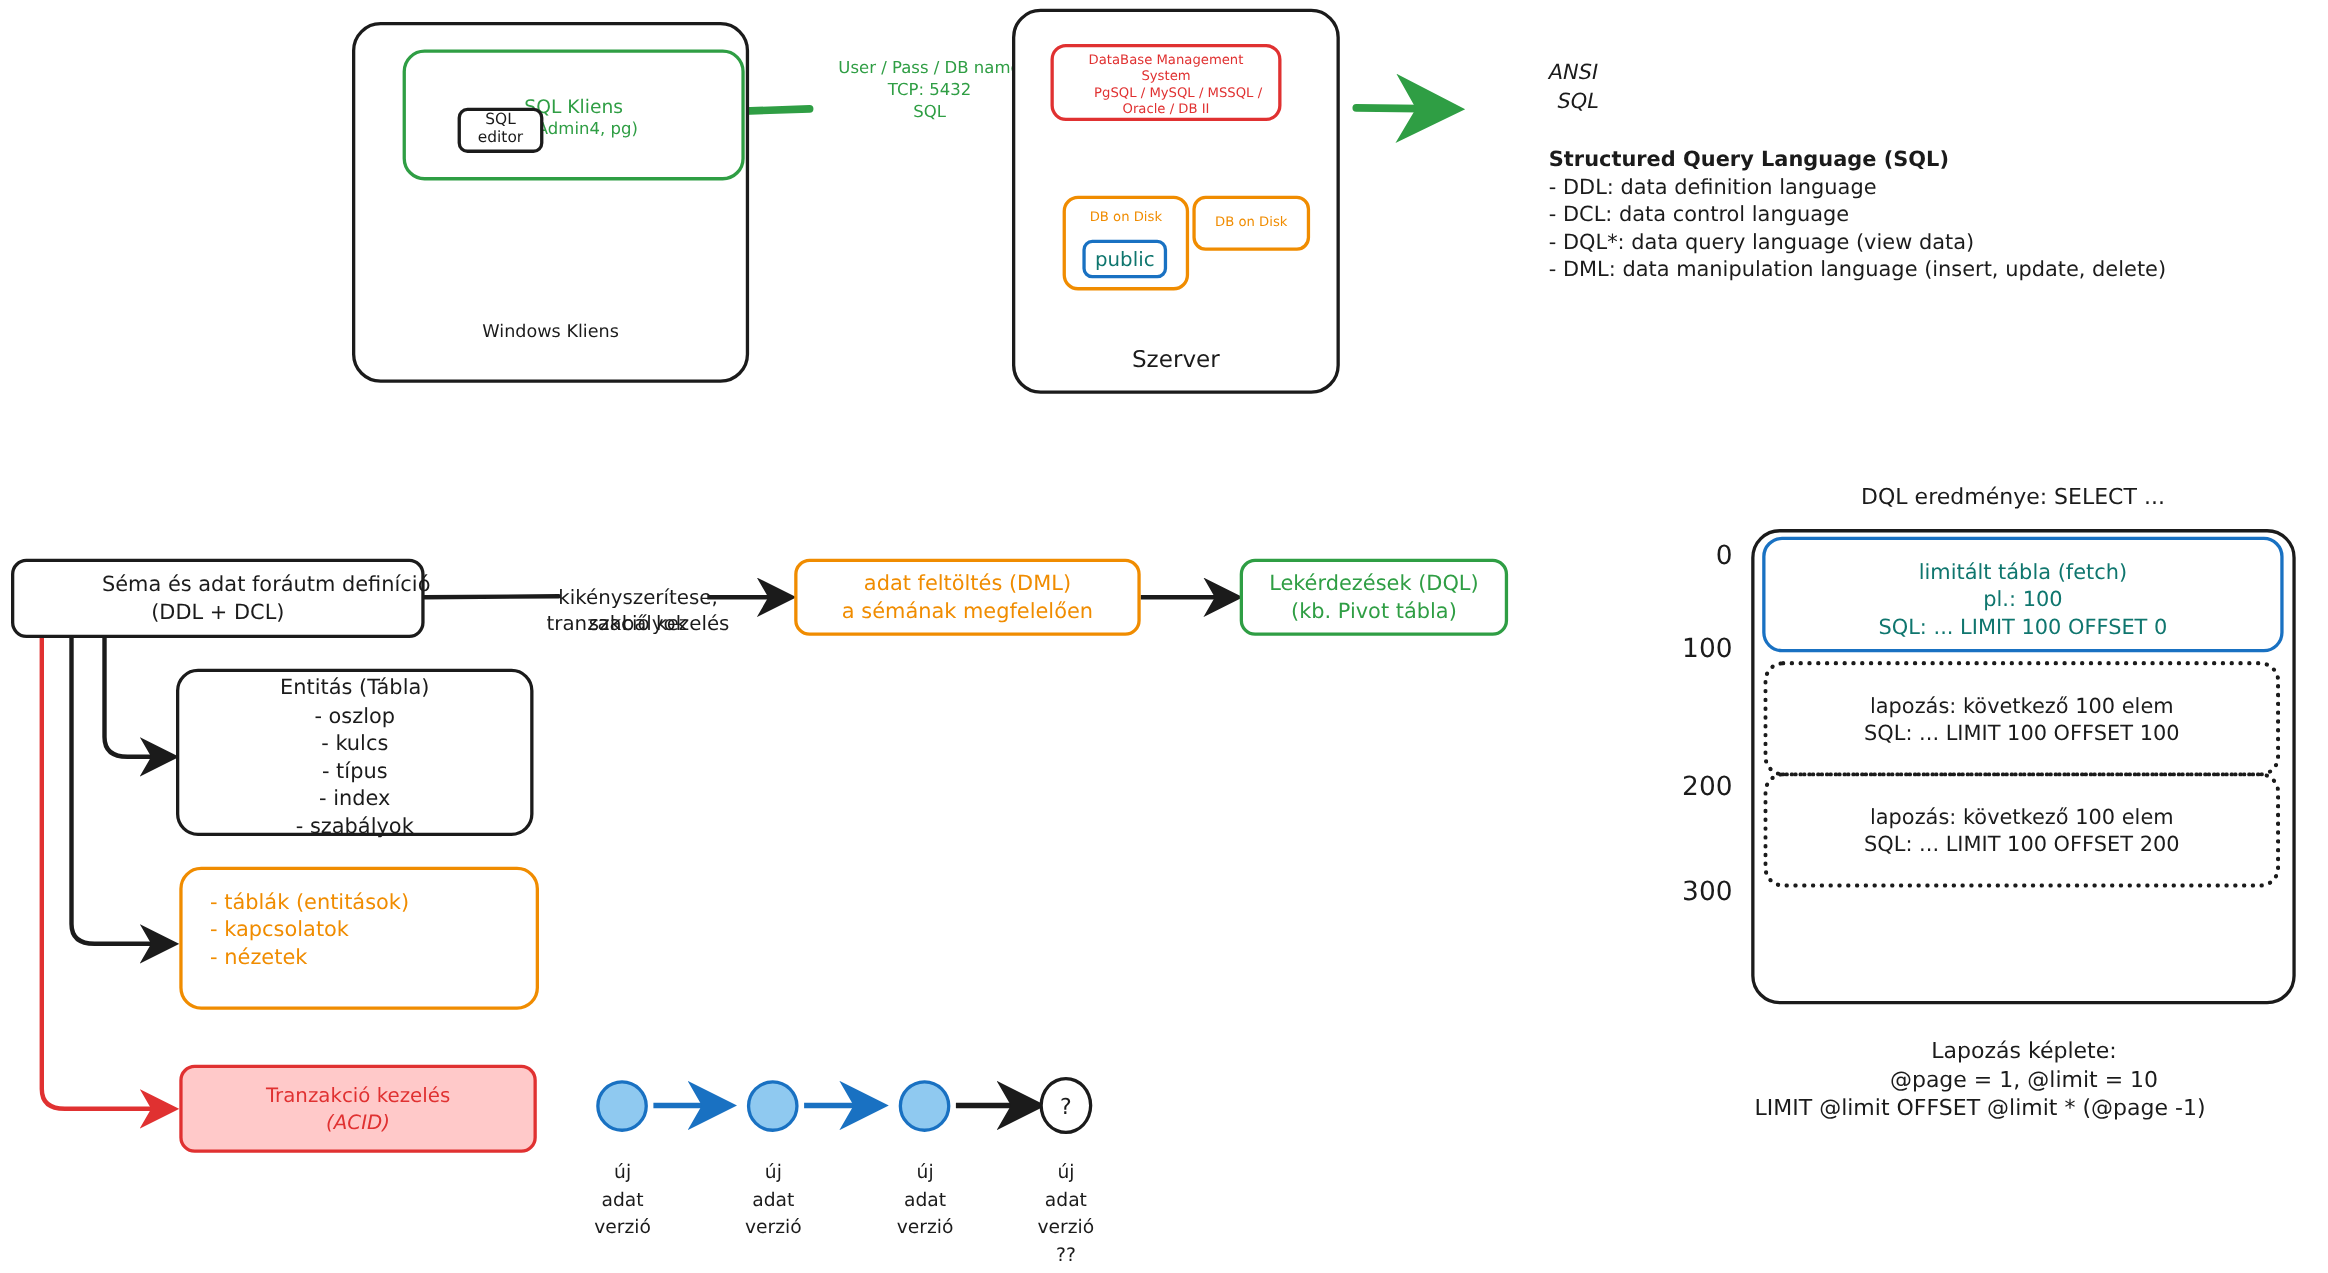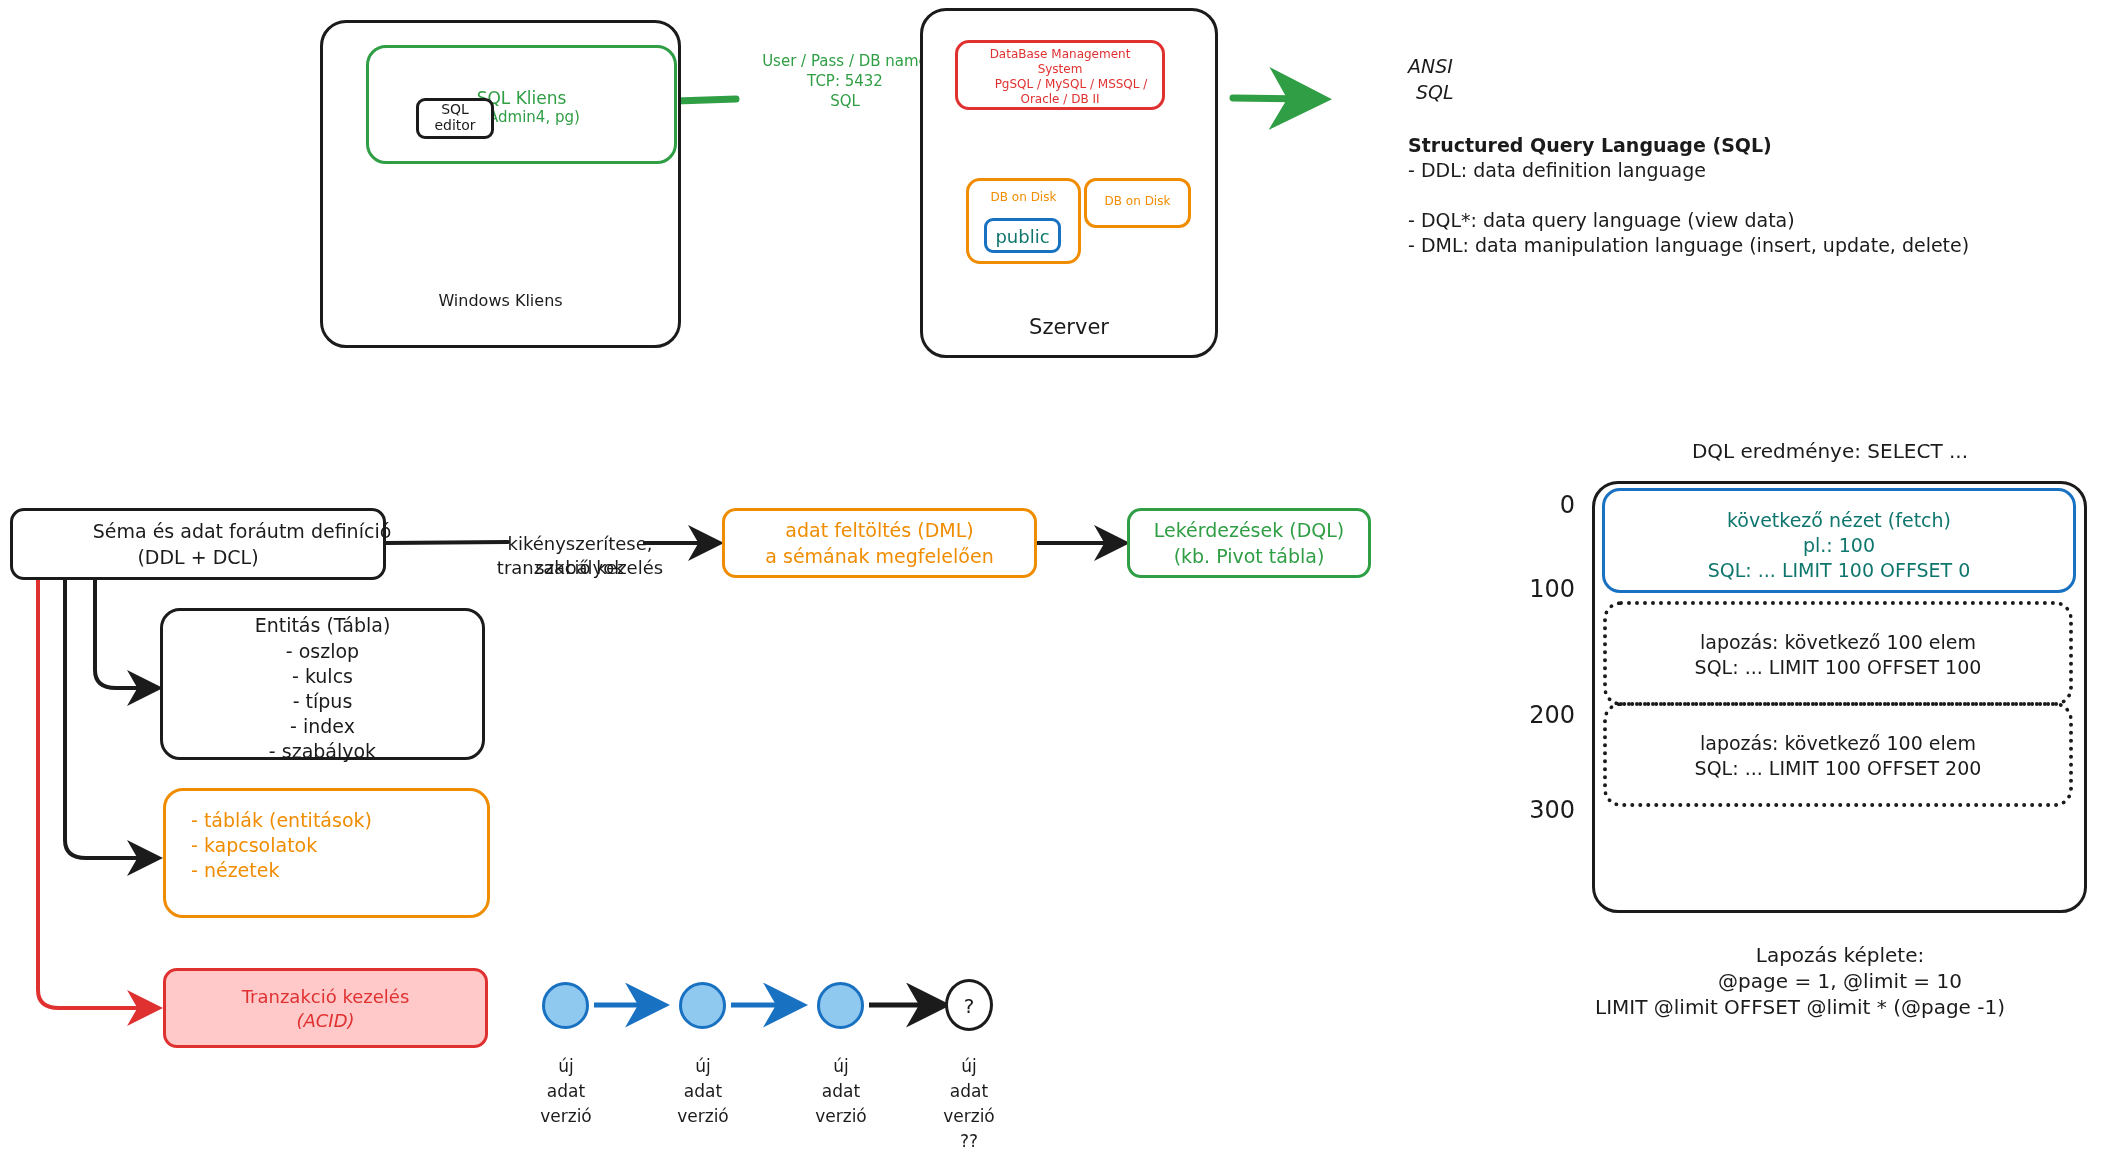--- a/index.html
+++ b/index.html
@@ -122,20 +122,21 @@
   <div class="txt c-blue" style="left:984px;top:225px;width:77px;font-size:18px;">public</div>
 
   <div class="box orange" style="left:1084px;top:178px;width:107px;height:50px;border-radius:12px;"></div>
   <div class="txt c-orange" style="left:1084px;top:194px;width:107px;font-size:12px;">DB on Disk</div>
 
   <div class="txt c-black left ital" style="left:1408px;top:54px;width:300px;font-size:19px;">ANSI</div>
   <div class="txt c-black left ital" style="left:1416px;top:80px;width:300px;font-size:19px;">SQL</div>
 
   <div class="txt c-black left" style="left:1408px;top:133px;width:700px;font-size:19px;font-weight:bold;">Structured Query Language (SQL)</div>
   <div class="txt c-black left" style="left:1408px;top:158px;width:700px;font-size:19px;">- DDL: data definition language</div>
+  <div class="txt c-black left" style="left:1408px;top:183px;width:700px;font-size:19px;">- DCL: data control language</div>
   <div class="txt c-black left" style="left:1408px;top:208px;width:700px;font-size:19px;">- DQL*: data query language (view data)</div>
   <div class="txt c-black left" style="left:1408px;top:233px;width:700px;font-size:19px;">- DML: data manipulation language (insert, update, delete)</div>
 
   <div class="box" style="left:10px;top:508px;width:376px;height:72px;border-radius:14px;"></div>
   <div class="txt c-black" style="left:10px;top:519px;width:376px;font-size:19px;margin-left:44px;">Séma és adat foráutm definíció</div>
   <div class="txt c-black" style="left:10px;top:545px;width:376px;font-size:19px;">(DDL + DCL)</div>
 
   <div class="txt c-black" style="left:470px;top:508px;width:220px;font-size:18px;margin-top:48px;">szabályok</div>
   <div class="txt c-black" style="left:470px;top:532px;width:220px;font-size:18px;">kikényszerítese,</div>
   <div class="txt c-black" style="left:470px;top:556px;width:220px;font-size:18px;">tranzakció kezelés</div>
@@ -194,21 +195,21 @@
   <div class="txt c-black" style="left:1540px;top:438px;width:580px;font-size:20px;">DQL eredménye: SELECT ...</div>
 
   <div class="box" style="left:1592px;top:481px;width:495px;height:432px;border-radius:26px;"></div>
 
   <div class="txt c-black" style="left:1495px;top:490px;width:80px;font-size:24px;text-align:right;">0</div>
   <div class="txt c-black" style="left:1495px;top:574px;width:80px;font-size:24px;text-align:right;">100</div>
   <div class="txt c-black" style="left:1495px;top:700px;width:80px;font-size:24px;text-align:right;">200</div>
   <div class="txt c-black" style="left:1495px;top:795px;width:80px;font-size:24px;text-align:right;">300</div>
 
   <div class="box blue" style="left:1602px;top:488px;width:474px;height:105px;border-radius:18px;"></div>
-  <div class="txt c-blue" style="left:1602px;top:508px;width:474px;font-size:19px;">következő nézet (fetch)</div>
+  <div class="txt c-blue" style="left:1602px;top:508px;width:474px;font-size:19px;">limitált tábla (fetch)</div>
   <div class="txt c-blue" style="left:1602px;top:533px;width:474px;font-size:19px;">pl.: 100</div>
   <div class="txt c-blue" style="left:1602px;top:558px;width:474px;font-size:19px;">SQL: ... LIMIT 100 OFFSET 0</div>
 
   <div class="box dotted" style="left:1603px;top:601px;width:470px;height:105px;"></div>
   <div class="txt c-black" style="left:1603px;top:630px;width:470px;font-size:19px;">lapozás: következő 100 elem</div>
   <div class="txt c-black" style="left:1603px;top:655px;width:470px;font-size:19px;">SQL: ... LIMIT 100 OFFSET 100</div>
 
   <div class="box dotted" style="left:1603px;top:702px;width:470px;height:105px;"></div>
   <div class="txt c-black" style="left:1603px;top:731px;width:470px;font-size:19px;">lapozás: következő 100 elem</div>
   <div class="txt c-black" style="left:1603px;top:756px;width:470px;font-size:19px;">SQL: ... LIMIT 100 OFFSET 200</div>

